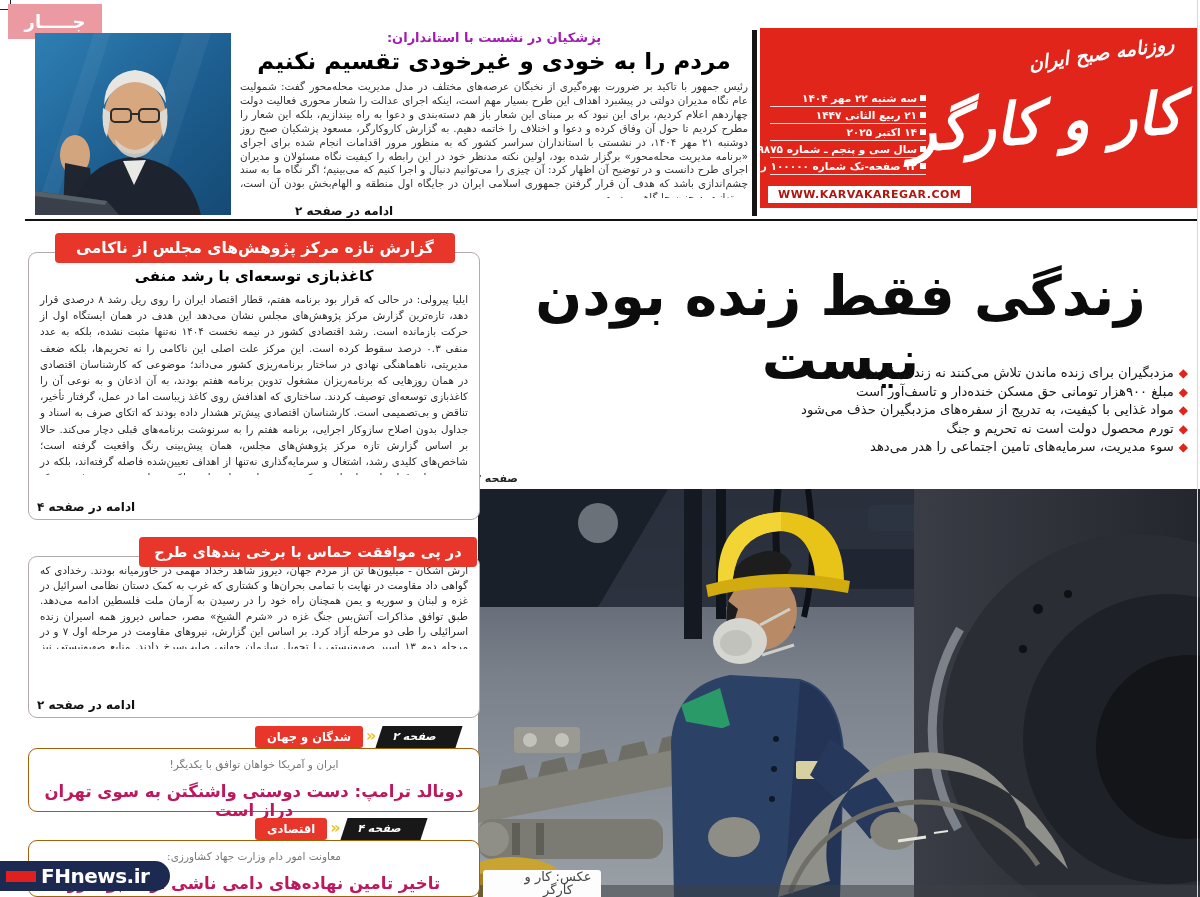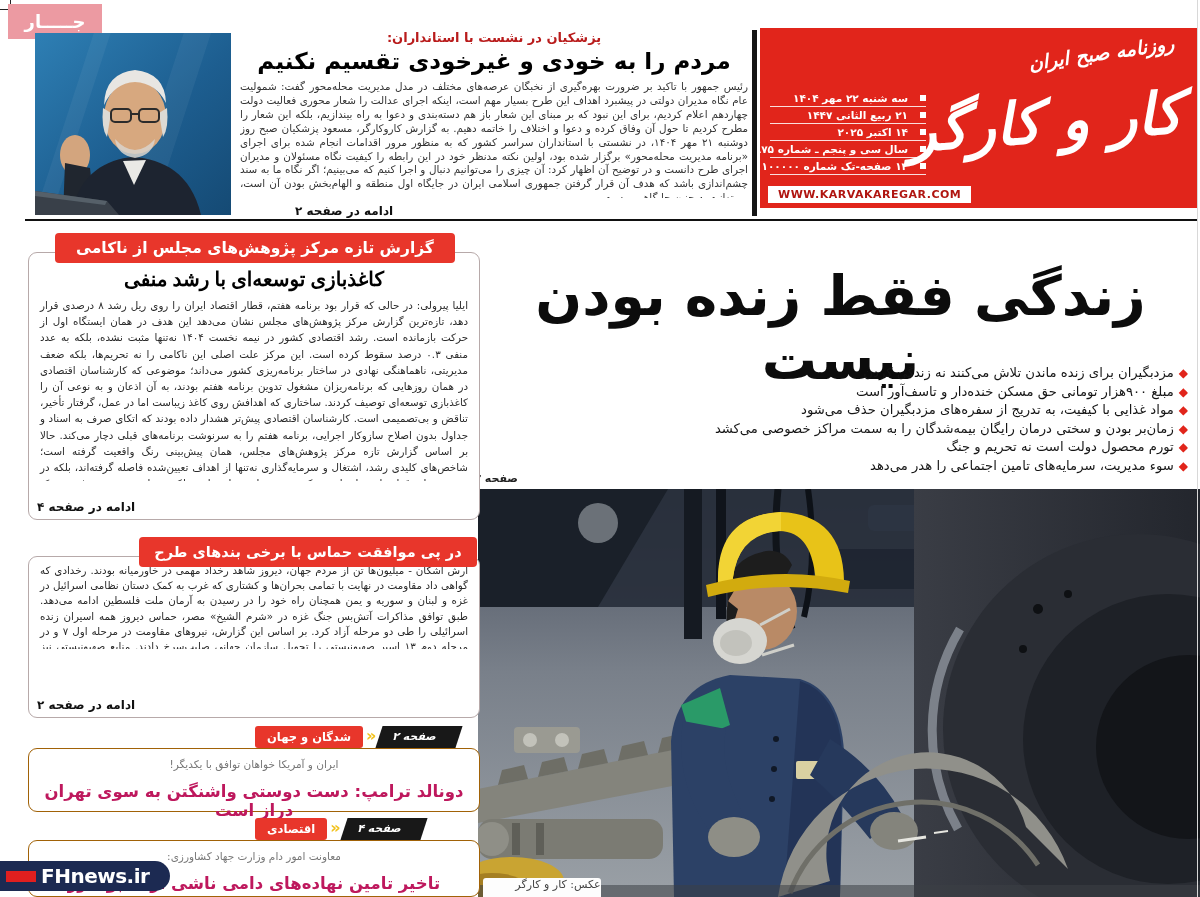--- a/index.html
+++ b/index.html
@@ -13,69 +13,69 @@
   .cross-h { left:0; top:9px; width:22px; height:1px; background:#222; }
   .cross-v { left:10px; top:0; width:1px; height:22px; background:#222; }
   .corner-label { left:8px; top:4px; width:94px; height:35px; background:#ec9aa2;
     color:#fff; font-weight:bold; font-size:18px; line-height:35px; text-align:center; }
 
   
   .president-photo { left:35px; top:33px; width:196px; height:182px; overflow:hidden; }
 
   
   .top-story { left:240px; top:30px; width:508px; height:188px; }
-  .top-story .kicker { text-align:center; font-size:13px; font-weight:bold; color:#b91c1c; }
+  .top-story .kicker { text-align:center; font-size:13px; font-weight:bold; color:#a21caf; }
   .top-story .headline { text-align:center; font-size:23px; font-weight:bold; color:#000; margin-top:3px; }
   .top-story .body { margin-top:6px; font-size:10.4px; line-height:13.9px; text-align:justify;
     color:#333; height:118px; overflow:hidden; }
   .top-story .cont { position:absolute; left:55px; bottom:0; font-size:12px; font-weight:bold; color:#111; }
 
   
   .mast-sep { left:752px; top:30px; width:5px; height:186px; background:#151515; }
   .masthead { left:760px; top:28px; width:437px; height:180px; background:#e1251b; overflow:hidden; }
   .masthead .tagline { position:absolute; right:22px; top:14px; color:#fff; font-size:19px;
     font-weight:bold; font-style:italic; transform:rotate(-8deg); font-family:"DejaVu Serif", serif; }
   .masthead .title { position:absolute; right:12px; top:48px; width:280px; text-align:center;
     color:#fff; font-size:58px; font-weight:bold; font-style:italic; transform:rotate(-4deg);
     font-family:"DejaVu Serif", serif; line-height:1.6; }
   .mast-dates { position:absolute; left:10px; top:62px; width:156px; direction:rtl; }
-  .mast-dates .row { display:flex; flex-direction:row; align-items:center; gap:12px;
+  .mast-dates .row { display:flex; flex-direction:row; align-items:center; gap:3px;
     border-bottom:1px solid rgba(255,255,255,.85); padding:2px 0; }
   .mast-dates .sq { width:6px; height:6px; background:#fff; flex:0 0 auto; }
   .mast-dates .txt { color:#fff; font-size:10.5px; font-weight:bold; white-space:nowrap; }
   .mast-site { position:absolute; left:8px; bottom:5px; background:#fff; color:#b01510;
     font-size:11px; font-weight:bold; padding:2px 10px; letter-spacing:.5px; }
 
   .top-rule { left:25px; top:219px; width:1172px; height:2px; background:#111; }
 
   
   .lead-kicker { left:488px; top:234px; width:705px; text-align:center; font-size:19px;
     font-weight:bold; color:#4a4a4a; }
   .lead-headline { left:488px; top:264px; width:705px; text-align:center; font-size:55px;
     font-weight:900; color:#0c0c0c; letter-spacing:-1px; }
   .lead-bullets { left:488px; top:364px; width:700px; direction:rtl; text-align:right; }
   .lead-bullets .li { font-size:13.2px; font-weight:normal; color:#151515; line-height:18.5px; }
   .lead-bullets .dm { color:#e1251b; font-size:12px; margin-left:5px; }
   .lead-pageref { left:468px; top:472px; width:50px; font-size:11px; font-weight:bold; color:#222; direction:rtl; }
 
   
   .lead-photo { left:478px; top:489px; width:722px; height:408px; overflow:hidden; background:#555; }
-  .photo-caption { position:absolute; left:5px; bottom:0; width:118px; height:19px; background:#fdfdfd;
-    border-radius:3px 3px 0 0; font-size:11px; color:#444; text-align:center; line-height:13px; direction:rtl;padding-left:32px; }
+  .photo-caption { position:absolute; left:5px; bottom:0; width:118px; height:27px; background:#fdfdfd;
+    border-radius:3px 3px 0 0; font-size:13px; color:#444; text-align:center; line-height:13px; direction:rtl;padding-left:32px; }
 
   
   .art-box { left:28px; width:452px; border:1px solid #b7a9a9; border-radius:9px; background:#fff; }
   .art-box.a1 { top:252px; height:268px; }
   .art-box.a2 { top:556px; height:162px; }
   .red-header { position:absolute; background:#e8362b; border-radius:4px; color:#fff;
     font-weight:bold; text-align:center; height:30px; line-height:30px; top:-20px; overflow:hidden; }
   .a1 .red-header { left:26px; width:400px; font-size:15.5px; }
   .a2 .red-header { left:110px; width:338px; font-size:14.5px; }
   .art-headline { text-align:center; font-weight:bold; color:#000; margin-top:14px; }
-  .a1 .art-headline { font-size:20px;font-family:Liberation Serif, serif; }
+  .a1 .art-headline { font-size:15px; }
   .a2 .art-headline { font-size:21px; }
   .art-body { padding:6px 11px 0 11px; font-size:10.3px; line-height:16.2px; text-align:justify;
     color:#2a2a2a; overflow:hidden; }
   .a1 .art-body { height:190px; }
   .a2 .art-body { height:92px; line-height:15.2px; }
   .art-cont { position:absolute; left:8px; bottom:5px; font-size:12px; font-weight:bold; color:#111; }
 
   
   .ribbon { height:22px; display:flex; align-items:stretch; direction:ltr; }
   .ribbon.s1 { left:255px; top:726px; }
@@ -179,21 +179,20 @@
     <div class="mast-site">WWW.KARVAKAREGAR.COM</div>
   </div>
 
   <div class="abs top-rule"></div>
 
   <div class="abs lead-headline rtl">زندگی فقط زنده بودن نیست</div>
   <div class="abs lead-bullets">
     <div class="li"><span class="dm">◆</span><span>مزدبگیران برای زنده ماندن تلاش می‌کنند نه زندگی کردن</span></div>
     <div class="li"><span class="dm">◆</span><span>مبلغ ۹۰۰هزار تومانی حق مسکن خنده‌دار و تاسف‌آور است</span></div>
     <div class="li"><span class="dm">◆</span><span>مواد غذایی با کیفیت، به تدریج از سفره‌های مزدبگیران حذف می‌شود</span></div>
-    <div class="li"><span class="dm">◆</span><span>زمان‌بر بودن و سختی درمان رایگان بیمه‌شدگان را به سمت مراکز خصوصی می‌کشد</span></div>
     <div class="li"><span class="dm">◆</span><span>تورم محصول دولت است نه تحریم و جنگ</span></div>
     <div class="li"><span class="dm">◆</span><span>سوء مدیریت، سرمایه‌های تامین اجتماعی را هدر می‌دهد</span></div>
   </div>
   <div class="abs lead-pageref">صفحه ۳</div>
 
   <div class="abs lead-photo">
     <svg width="722" height="408" viewBox="0 0 722 408">
       <defs>
         <linearGradient id="shopBg" x1="0" y1="0" x2="0" y2="1">
           <stop offset="0" stop-color="#49505e"></stop>

